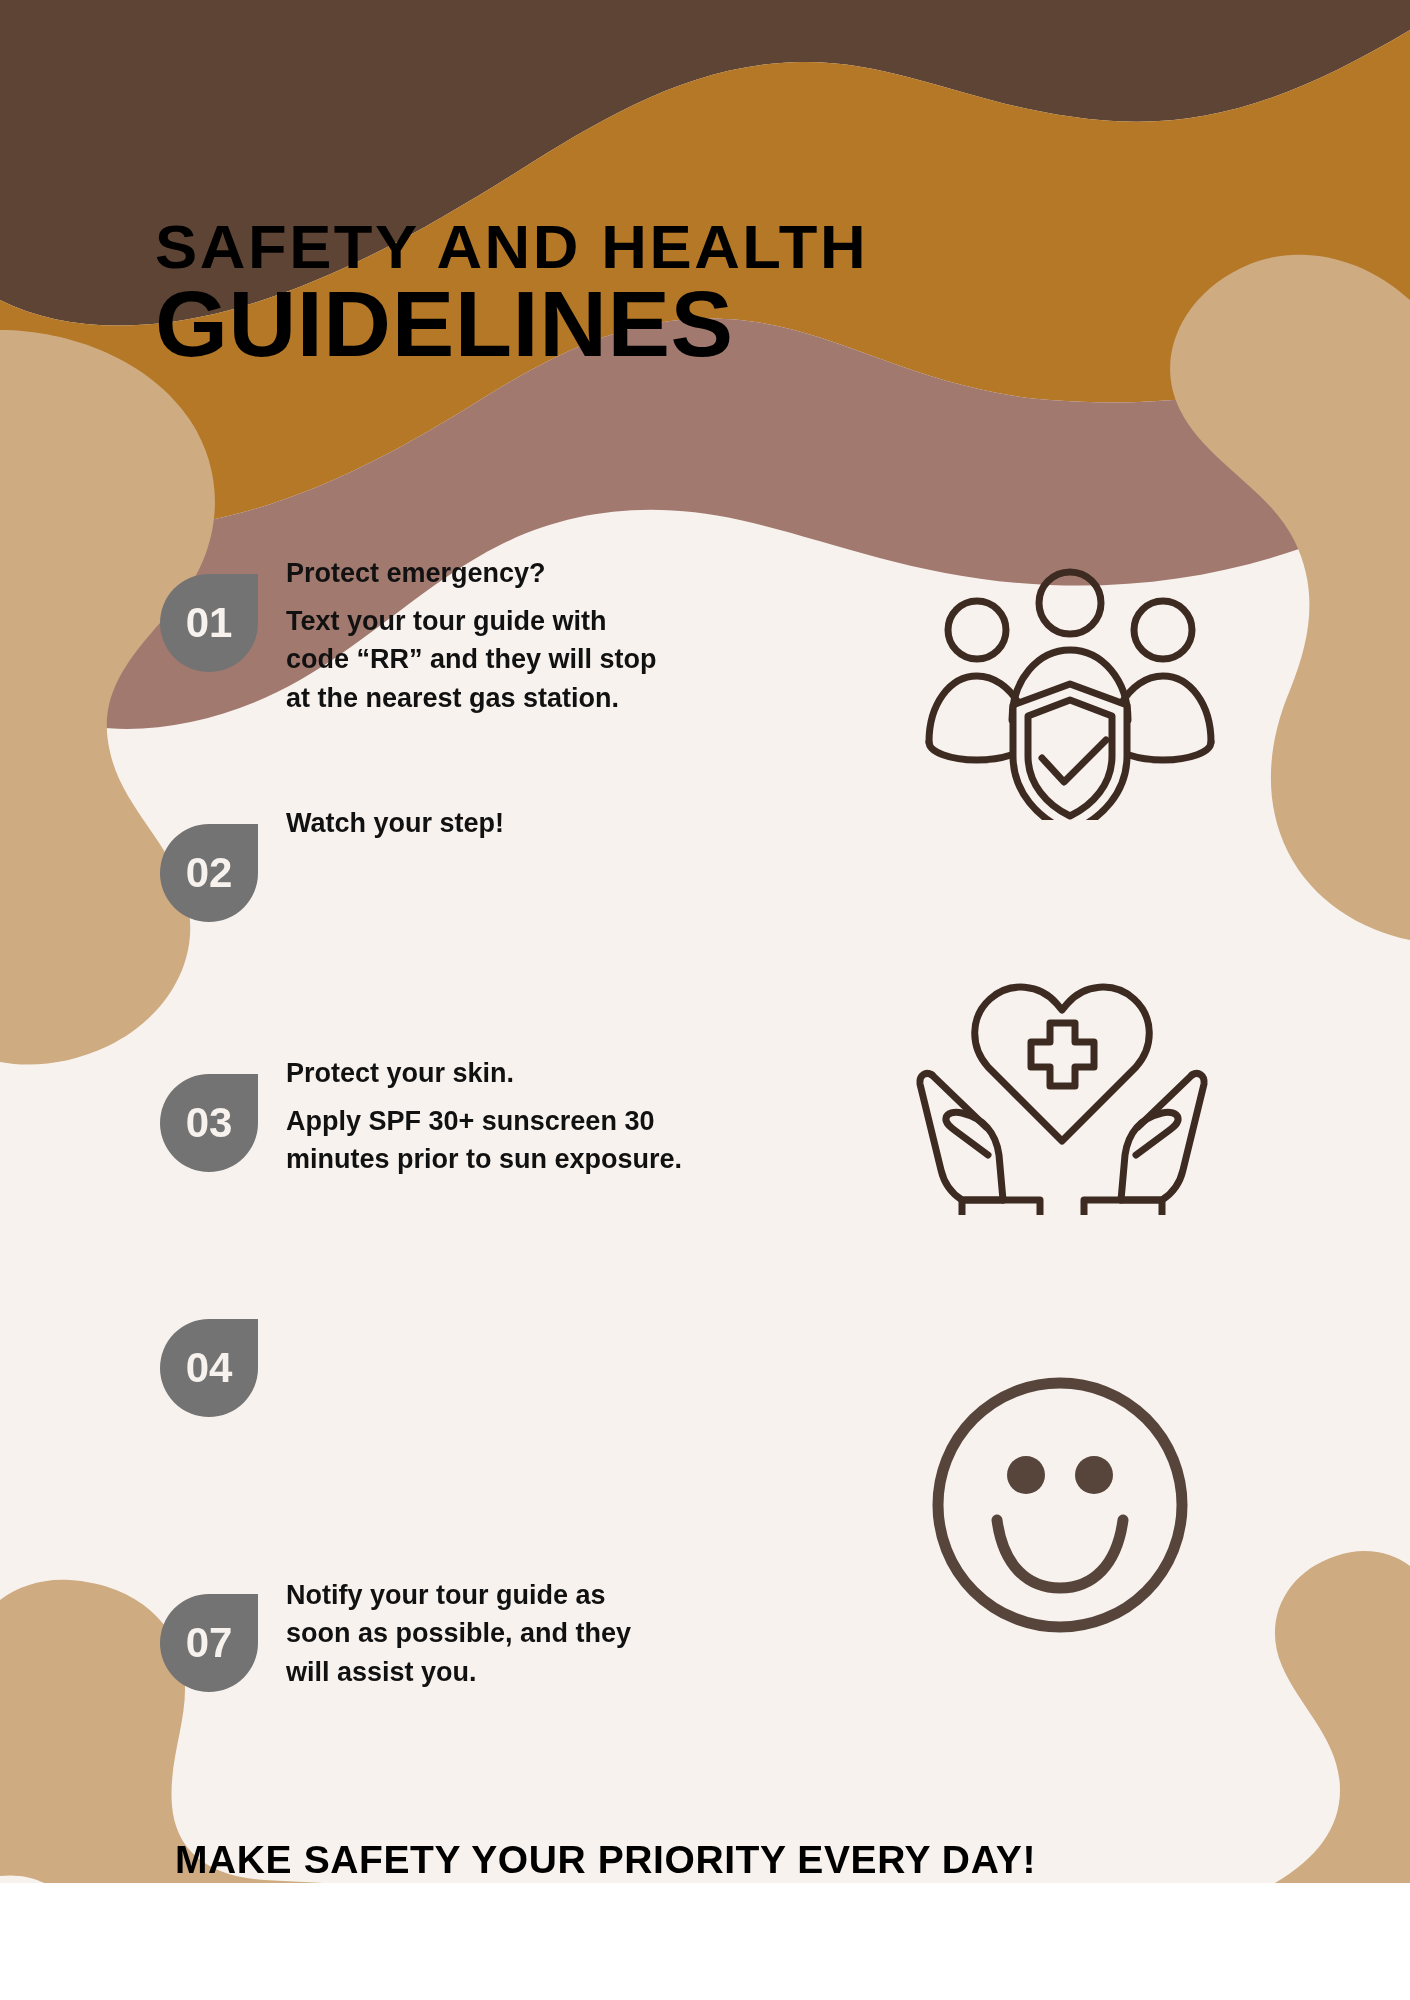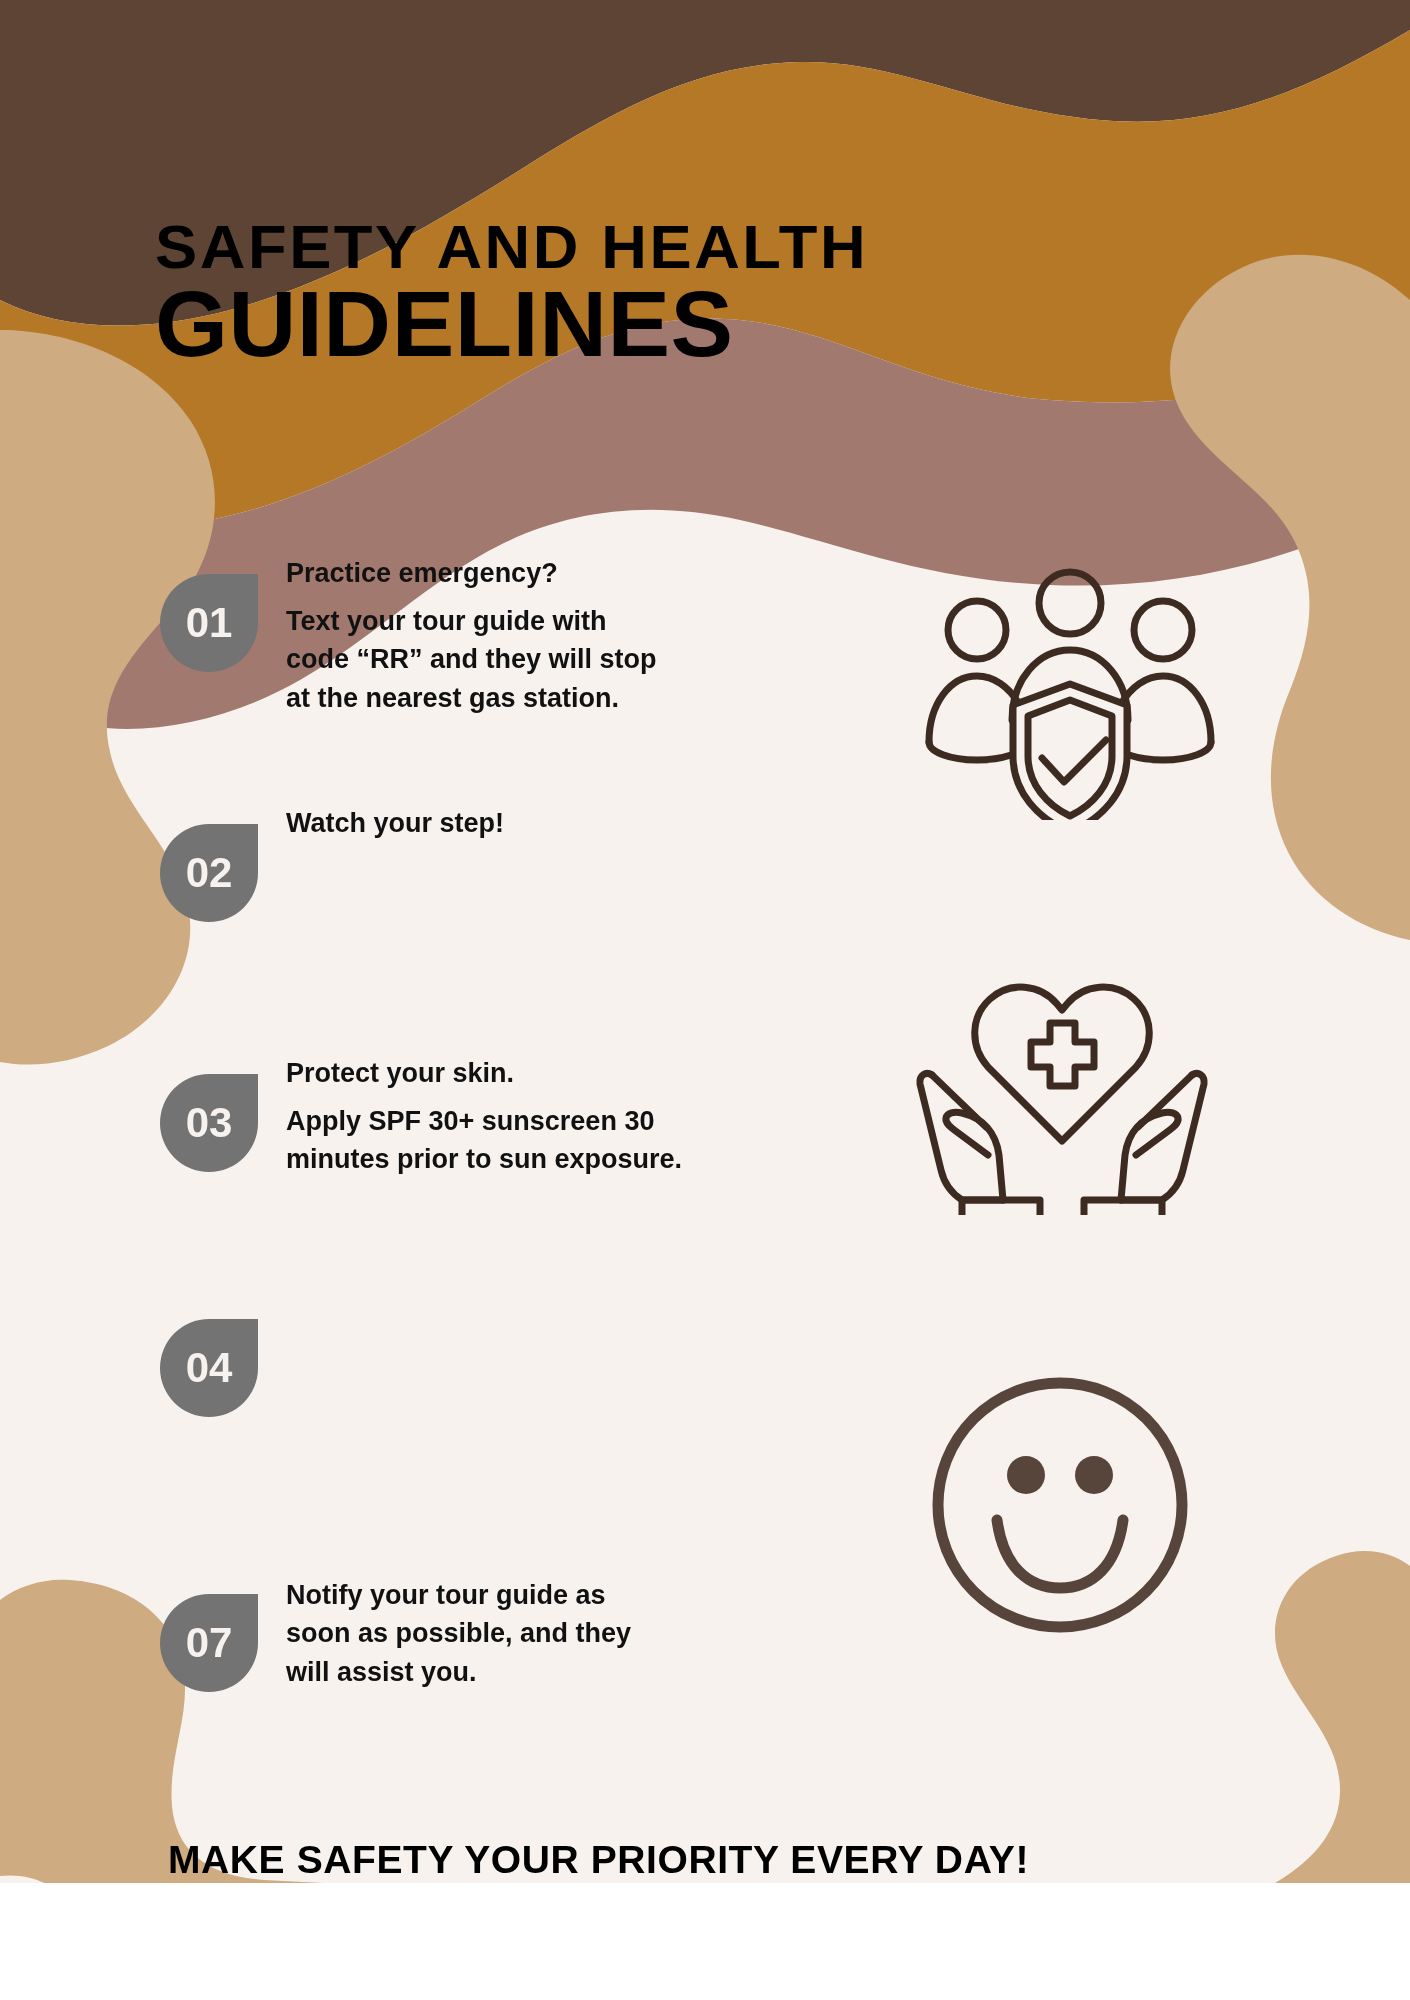--- a/index.html
+++ b/index.html
@@ -121,21 +121,21 @@
 
   
   .icon-slot {
     position: absolute;
     z-index: 2;
   }
   .icon-slot svg { display: block; }
 
   .footer-text {
     position: absolute;
-    left: 168px;
+    left: 175px;
     top: 1838px;
     font-family: "Liberation Sans Narrow", "Liberation Sans", sans-serif;
     font-weight: bold;
     font-size: 39px;
     letter-spacing: 0.6px;
     color: #000000;
     white-space: nowrap;
     transform: scaleX(1.0);
     transform-origin: left center;
   }
@@ -185,21 +185,21 @@
       <div class="title-line2">GUIDELINES</div>
     </div>
 
     <div id="guideline-list">
 
       <div class="guideline-row" style="top:550px;">
         <div class="badge">
           <span class="badge-num">01</span>
         </div>
         <div class="row-text">
-          <p class="row-heading">Practice emergency?</p>
+          <p class="row-heading">Protect emergency?</p>
           <p class="row-body">Text your tour guide with
 code “RR” and they will stop
 at the nearest gas station.</p>
         </div>
       </div>
 
       <div class="guideline-row" style="top:800px;">
         <div class="badge">
           <span class="badge-num">02</span>
         </div>

